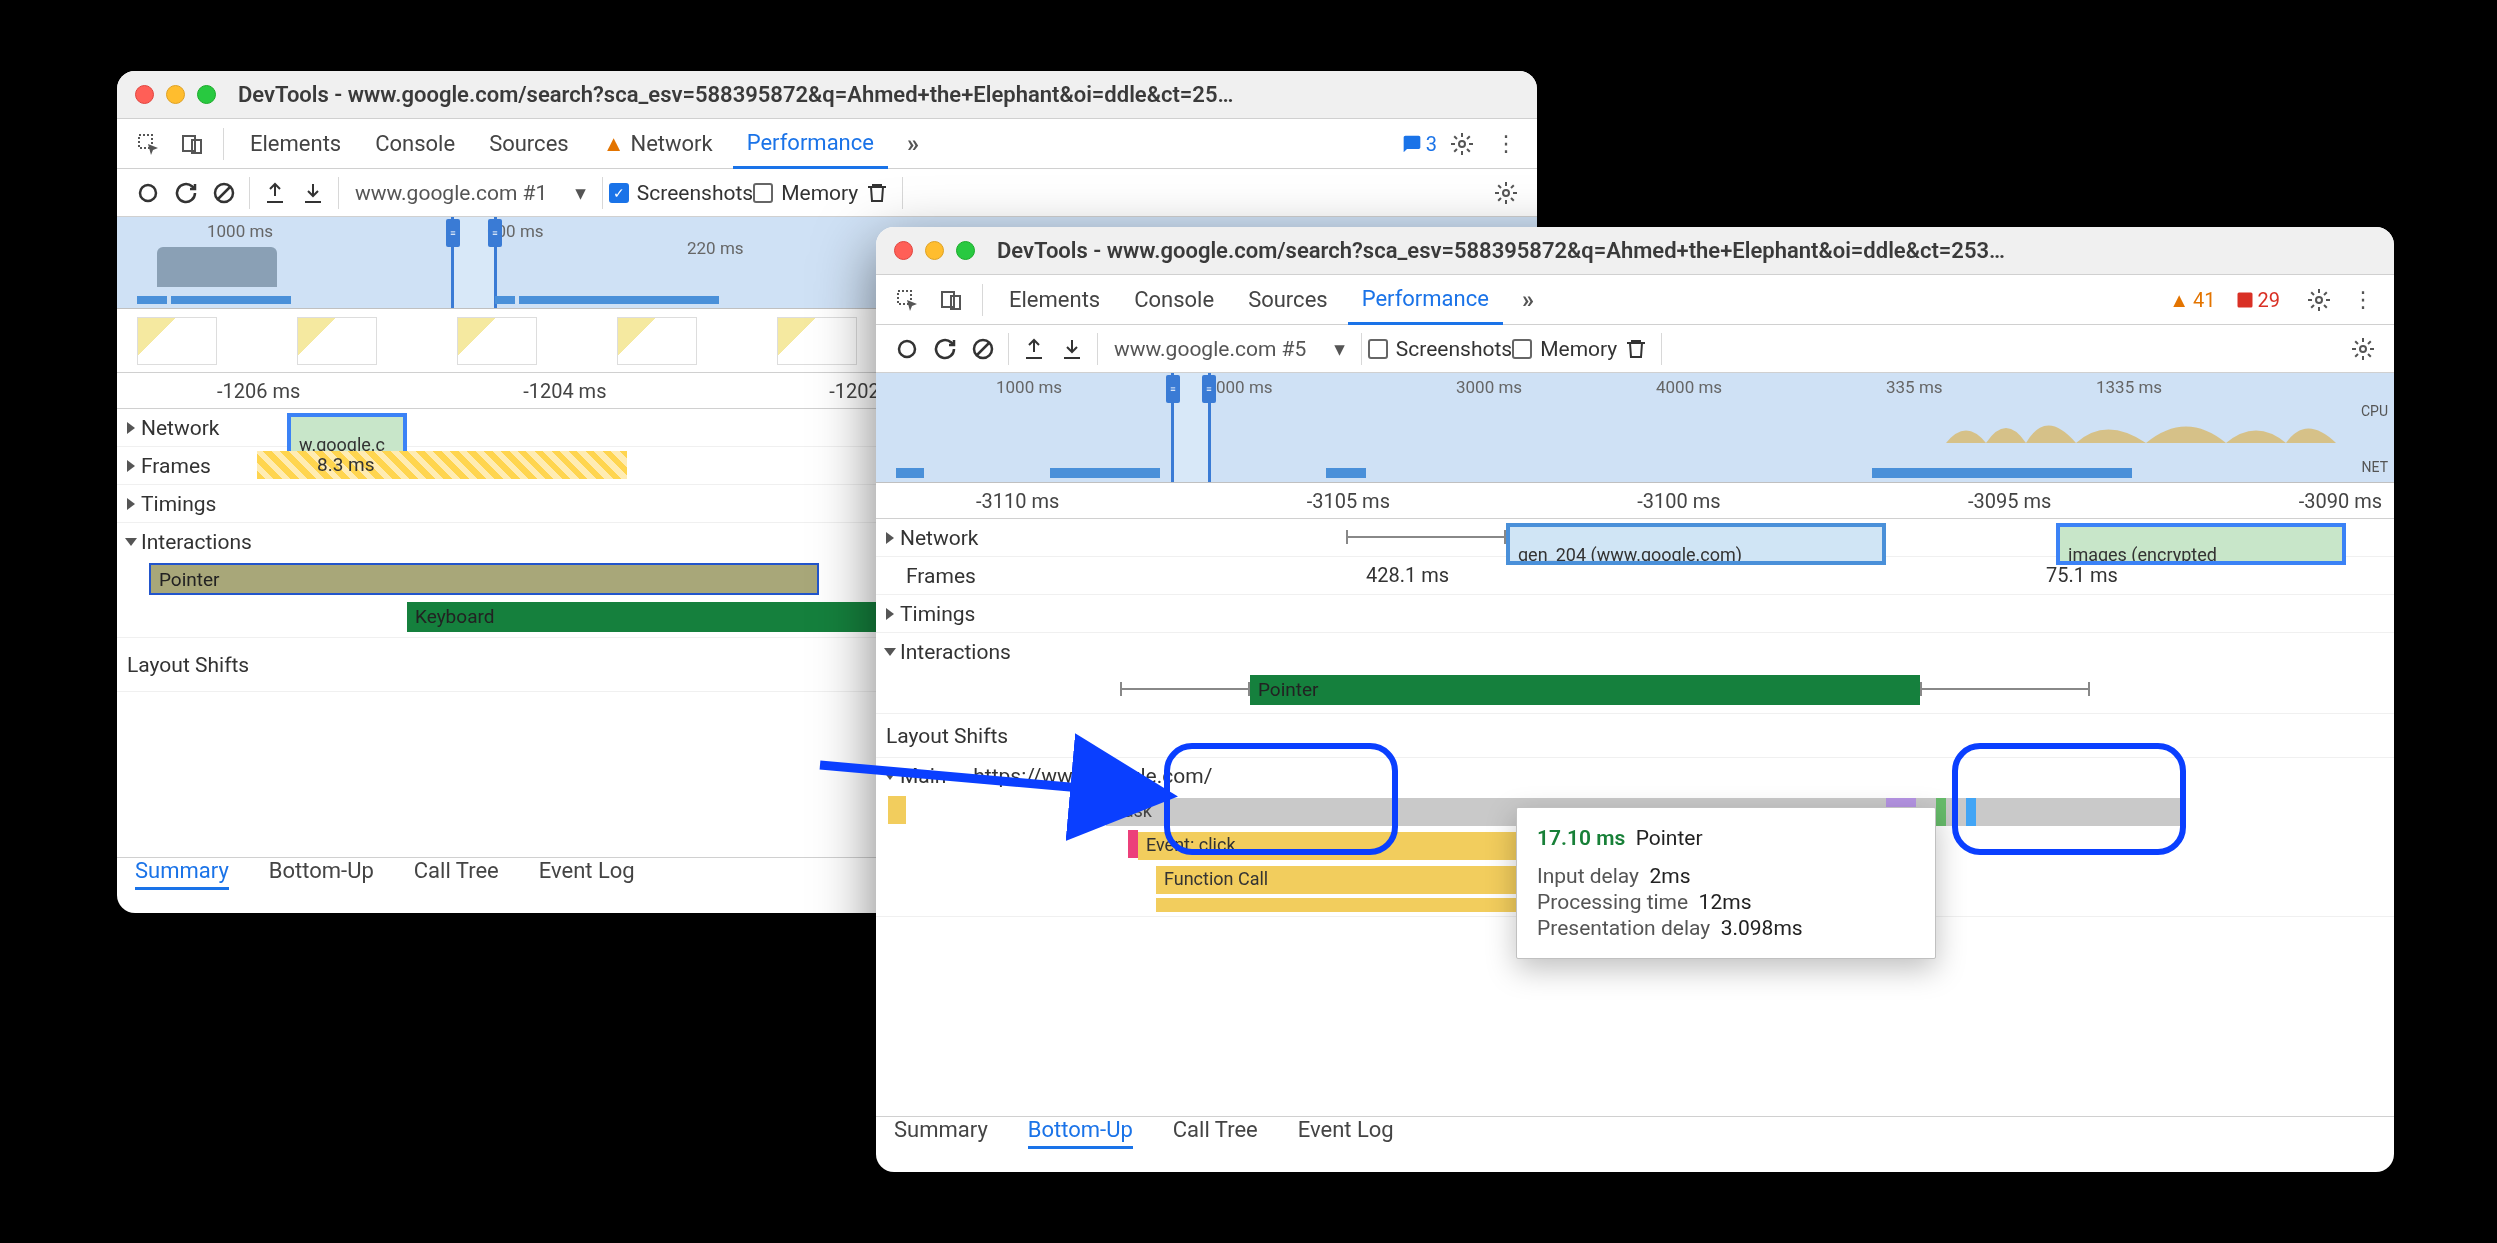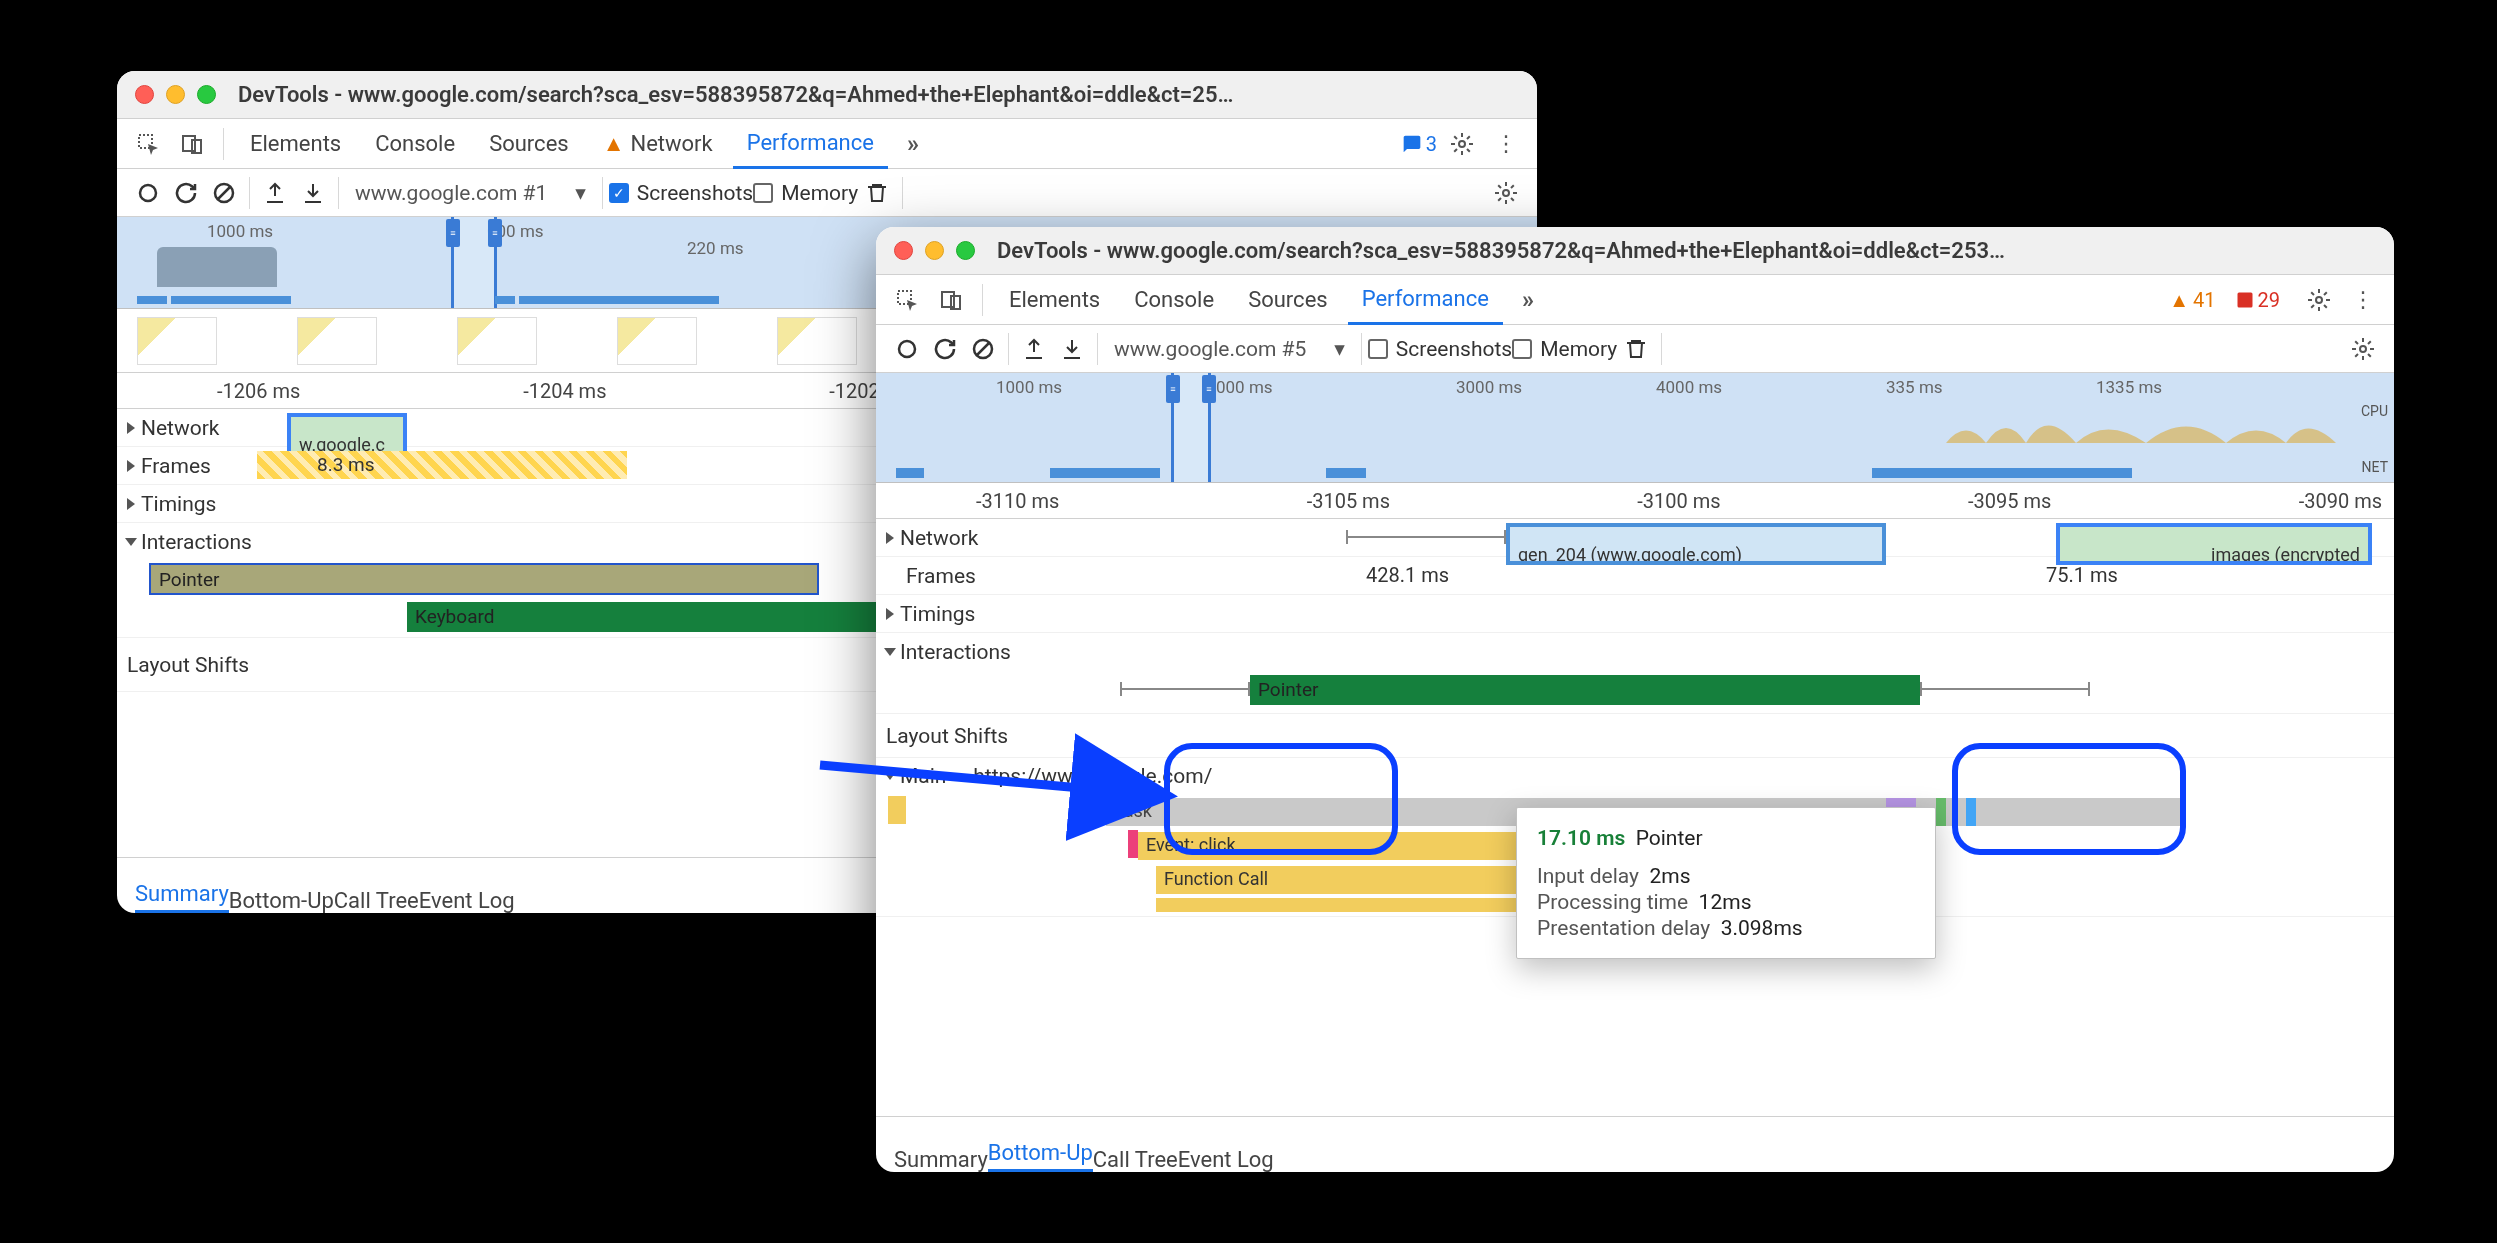--- a/index.html
+++ b/index.html
@@ -91,21 +91,21 @@
   .bar-yellow.hatch { background: repeating-linear-gradient(45deg,#ffd54f,#ffd54f 6px,#ffecb3 6px,#ffecb3 12px); }
   .bar-orange { position:absolute; background:#15803d; height:30px; top:3px; font-size:19px; color:#222; padding:3px 8px; }
   .bar-olive { position:absolute; background:#a8a779; border:2px solid #2255cc; height:32px; top:2px; font-size:19px; color:#222; padding:3px 8px; }
   .bar-grey { position:absolute; background:#c9c9c9; height:28px; top:4px; font-size:18px; color:#444; padding:2px 8px; }
   .bar-task-yellow { position:absolute; background:#f2cd5d; height:28px; top:4px; font-size:18px; color:#333; padding:2px 8px; }
   .whisker { position:absolute; height: 2px; background:#888; top:17px; }
   .whisker::before, .whisker::after { content:''; position:absolute; width:2px; height:14px; background:#888; top:-6px; }
   .whisker::before { left:0; } .whisker::after { right:0; }
   
   .bottom-tabs {
-    height: 56px; border-top: 1px solid #d0d0d0; display:flex; align-items:flex-end; padding: 0 18px; 
+    height: 56px; border-top: 1px solid #d0d0d0; display:flex; align-items:flex-start; padding: 0 18px; gap: 40px;
     font-size: 22px; color:#444;
   }
   .bottom-tabs .btab.active { color:#1a73e8; border-bottom: 3px solid #1a73e8; padding-bottom:4px; }
   
   .ring { position:absolute; border: 6px solid #0a3fff; border-radius: 28px; }
   .arrow-annot { position:absolute; }
   .arrow-annot svg { overflow:visible; }
   
   .tooltip {
     position:absolute; background:#fff; border:1px solid #c0c0c0; box-shadow: 0 10px 30px rgba(0,0,0,0.25);
@@ -456,21 +456,21 @@
 
   <div class="tracks">
     <div class="track-row">
       <div class="track-label">
           <span class="tri"></span>
           <span>Network</span>
         </div>
       <div class="track-content">
         <div class="whisker" style="left:300px; width:160px;"></div>
         <div class="bar-green" style="left:460px; width:380px; background:#d0e5f5; border-color:#4a90d9;">gen_204 (www.google.com)</div>
-        <div class="bar-green" style="left:1010px; width:316px;text-align:right;">images (encrypted</div>
+        <div class="bar-green" style="left:1010px; width:290px;">images (encrypted</div>
       </div>
     </div>
     <div class="track-row">
       <div class="track-label">
           <span style="width:14px;"></span>
           <span>Frames</span>
         </div>
       <div class="track-content">
         <span style="position:absolute; left:320px; top:6px; font-size:20px; color:#333;">428.1 ms</span>
         <span style="position:absolute; left:1000px; top:6px; font-size:20px; color:#333;">75.1 ms</span>

